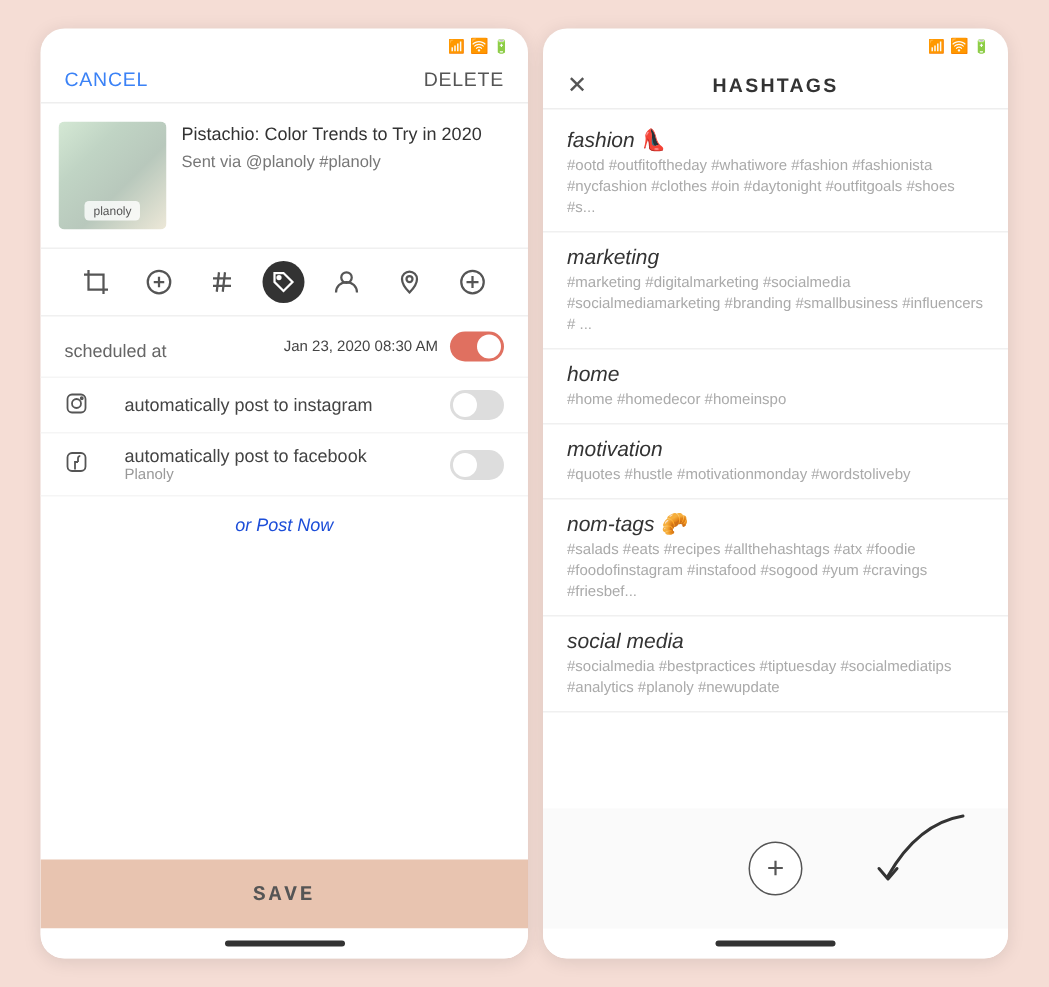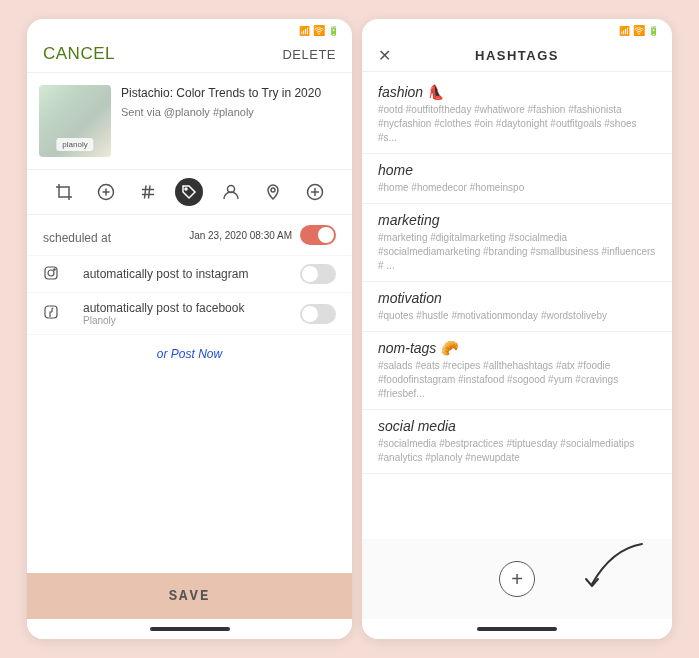--- a/index.html
+++ b/index.html
@@ -62,22 +62,22 @@
 
     
     .top-nav {
       display: flex;
       justify-content: space-between;
       align-items: center;
       padding: 4px 16px 8px;
       border-bottom: 1px solid #eee;
     }
     .nav-cancel {
-      font-size: 17px;
-      color: #4d7c0f;
+      font-size: 13px;
+      color: #3b82f6;
       letter-spacing: 0.5px;
       cursor: pointer;
     }
     .nav-delete {
       font-size: 13px;
       color: #555;
       letter-spacing: 0.5px;
       cursor: pointer;
     }
 
@@ -488,27 +488,27 @@
     </div>
 
     <div class="hashtag-list">
 
       <div class="hashtag-item">
         <div class="hashtag-category">fashion 👠</div>
         <div class="hashtag-tags">#ootd #outfitoftheday #whatiwore #fashion #fashionista<br>#nycfashion #clothes #oin #daytonight #outfitgoals #shoes #s...</div>
       </div>
 
       <div class="hashtag-item">
+        <div class="hashtag-category">marketing</div>
+        <div class="hashtag-tags">#marketing #digitalmarketing #socialmedia<br>#socialmediamarketing #branding #smallbusiness #influencers # ...</div>
+      </div>
+
+      <div class="hashtag-item">
         <div class="hashtag-category">home</div>
         <div class="hashtag-tags">#home #homedecor #homeinspo</div>
-      </div>
-
-      <div class="hashtag-item">
-        <div class="hashtag-category">marketing</div>
-        <div class="hashtag-tags">#marketing #digitalmarketing #socialmedia<br>#socialmediamarketing #branding #smallbusiness #influencers # ...</div>
       </div>
 
       <div class="hashtag-item">
         <div class="hashtag-category">motivation</div>
         <div class="hashtag-tags">#quotes #hustle #motivationmonday #wordstoliveby</div>
       </div>
 
       <div class="hashtag-item">
         <div class="hashtag-category">nom-tags 🥐</div>
         <div class="hashtag-tags">#salads #eats #recipes #allthehashtags #atx #foodie<br>#foodofinstagram #instafood #sogood #yum #cravings #friesbef...</div>

